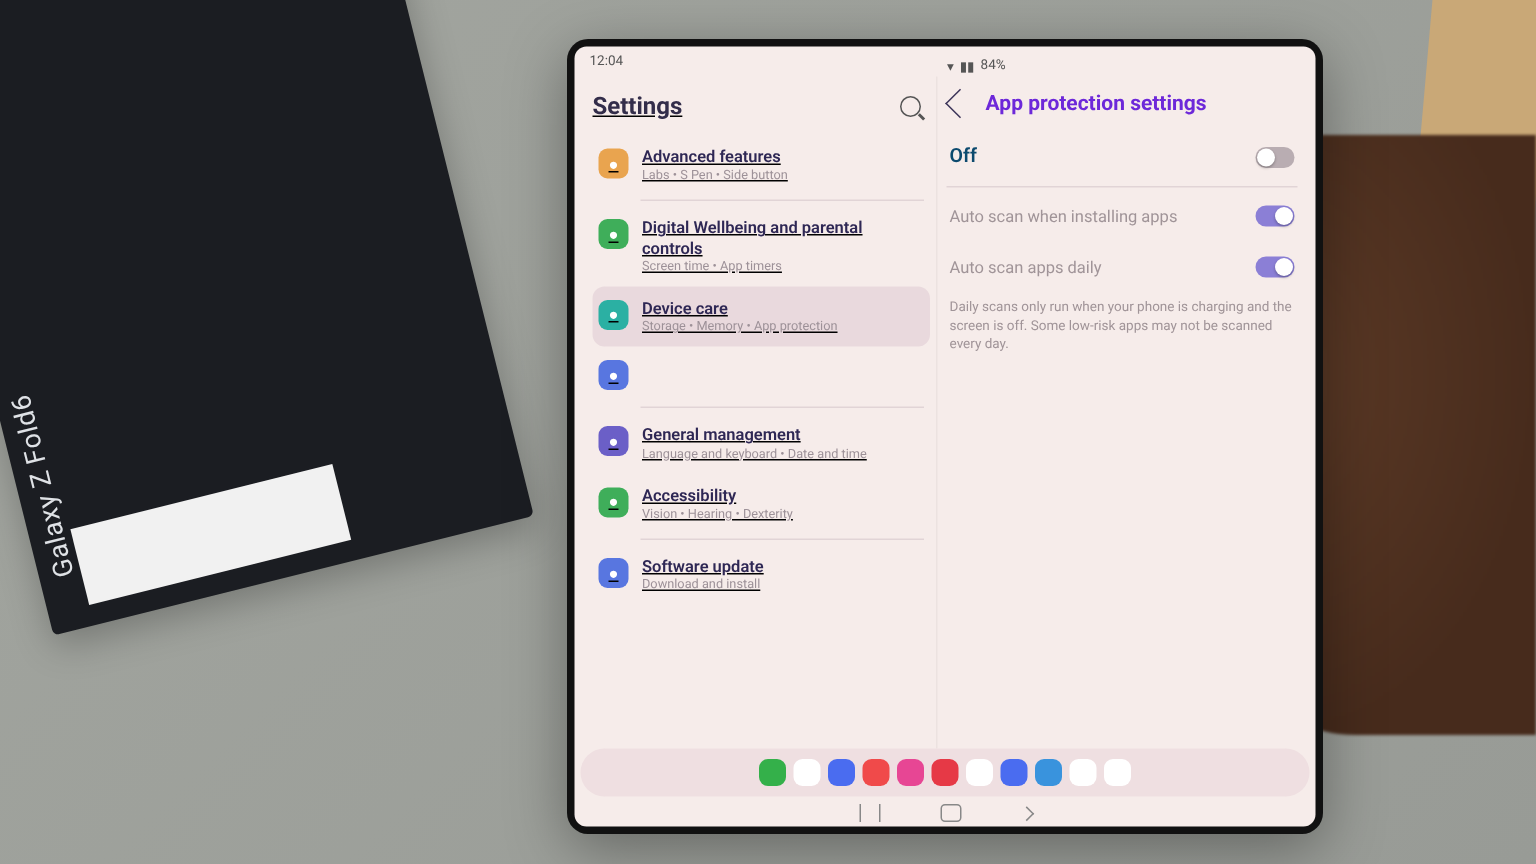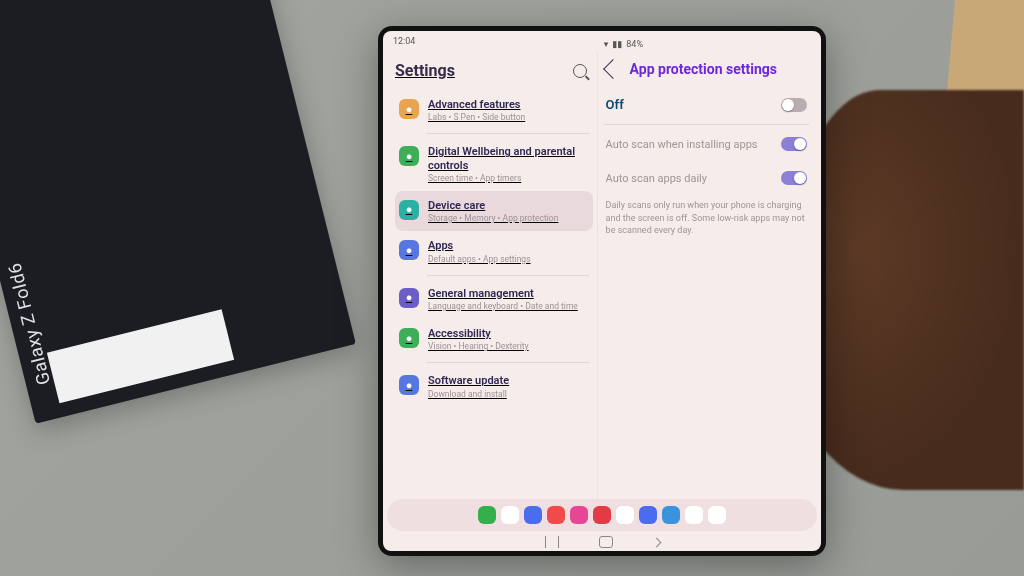--- a/index.html
+++ b/index.html
@@ -13,21 +13,21 @@
   .box .brand { position:absolute; bottom:36px; left:28px; color:#dfe2e6; font-size:18px; transform:rotate(-90deg); transform-origin:left bottom; letter-spacing:.5px; }
   .box .label { position:absolute; bottom:14px; left:28px; width:180px; height:52px; background:#f1f1f1; }
   
   
   .clamp { position:absolute; right:-5px; top:-5px; width:80px; height:150px; background:#c9a877; border-radius:3px; transform:rotate(5deg); }
   
   
   .hand { position:absolute; right:0; top:90px; width:240px; height:400px; background:radial-gradient(ellipse at 30% 40%, #5c3a26 0%, #472b1c 70%); border-radius:40% 0 0 50% / 50% 0 0 40%; filter:blur(1px); }
   
   
-  .tablet { position:absolute; left:378px; top:26px; width:448px; height:530px; background:#111; border-radius:14px; padding:5px; box-shadow:0 10px 40px rgba(0,0,0,.35); }
+  .tablet { position:absolute; left:378px; top:26px; width:504px; height:530px; background:#111; border-radius:14px; padding:5px; box-shadow:0 10px 40px rgba(0,0,0,.35); }
   .screen { width:100%; height:100%; background:#f6ecea; border-radius:8px; overflow:hidden; display:flex; flex-direction:column; }
   
   
   .statusbar { height:20px; display:flex; align-items:center; justify-content:space-between; padding:0 10px; font-size:9px; color:#555; }
   .statusbar .right { display:flex; gap:4px; align-items:center; }
   
   
   .panes { flex:1; display:flex; }
   .left { width:49%; padding:6px 4px 0 12px; border-right:1px solid rgba(0,0,0,.04);text-decoration:underline; }
   .right { width:51%; padding:6px 12px 0 6px; }
@@ -118,24 +118,20 @@
               </div>
               <div class="setting-item selected">
                 <span class="icon ic-teal">●</span>
                 <div class="txt">
                   <div class="title">Device care</div>
                   <div class="sub">Storage • Memory • App protection</div>
                 </div>
               </div>
               <div class="setting-item">
                 <span class="icon ic-blue">●</span>
-                <div class="txt">
-                  <div class="title">Apps</div>
-                  <div class="sub">Default apps • App settings</div>
-                </div>
               </div>
               <div class="divider"></div>
               <div class="setting-item">
                 <span class="icon ic-purple">●</span>
                 <div class="txt">
                   <div class="title">General management</div>
                   <div class="sub">Language and keyboard • Date and time</div>
                 </div>
               </div>
               <div class="setting-item">

